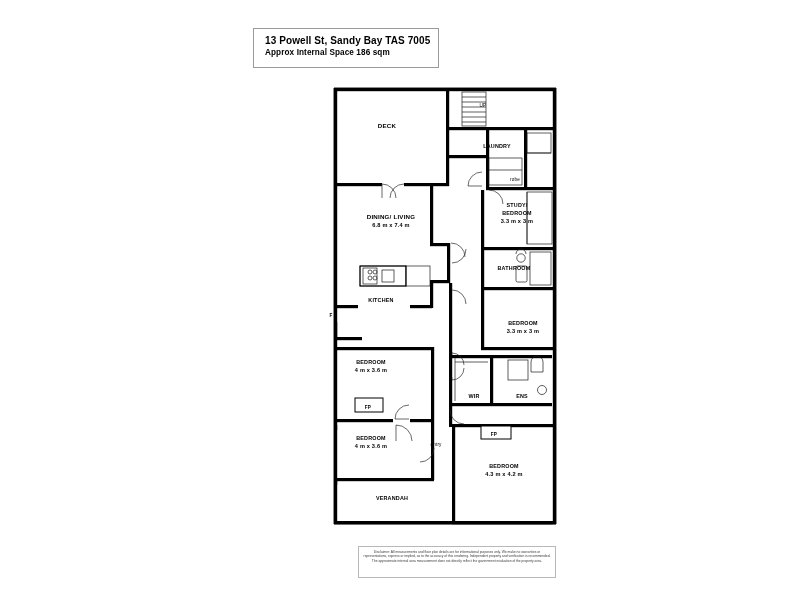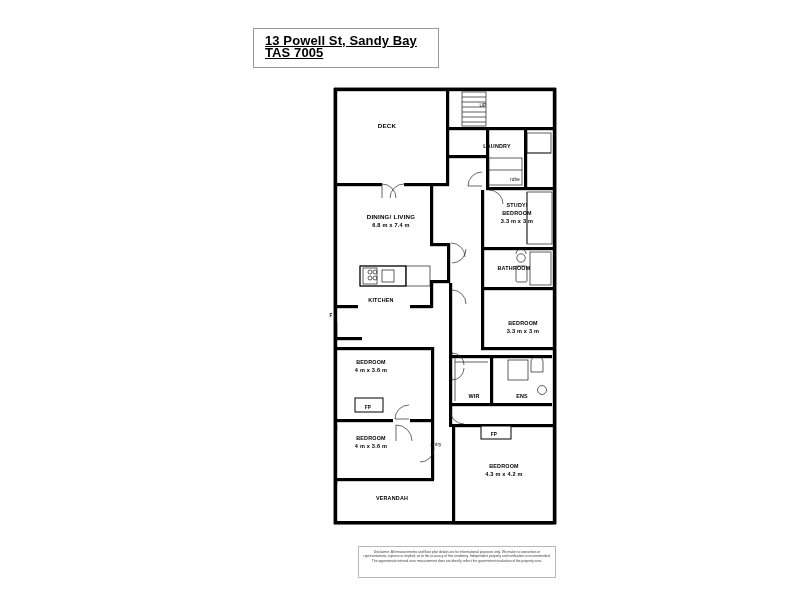--- a/index.html
+++ b/index.html
@@ -27,25 +27,24 @@
     left: 253px;
     top: 28px;
     width: 186px;
     height: 40px;
     border: 1px solid #9a9a9a;
     background: #ffffff;
     box-sizing: border-box;
     padding: 6px 0 0 11px;
   }
   .title-line1 {
-    font-size: 13px;
+    font-size: 10px;
     font-weight: bold;
     letter-spacing: 0.1px;
     line-height: 12px;
-    text-decoration: underline;
   }
   .title-line2 {
     font-size: 8.2px;
     font-weight: bold;
     letter-spacing: 0.1px;
     line-height: 12px;
   }
   
   .disclaimer {
     position: absolute;
@@ -235,20 +234,21 @@
     <path d="M489,190 a14,14 0 0 1 14,14"></path>
   </g>
 
   <g stroke="#000" stroke-width="0.8" fill="#fff">
     <rect x="337" y="205" width="0" height="0"></rect>
   </g>
 </svg>
 
 <div class="title-box">
   <div class="title-line1">13 Powell St, Sandy Bay TAS 7005</div>
+  <div class="title-line2">Approx Internal Space 186 sqm</div>
 </div>
 
 <div id="room-labels">
     <div class="lbl" style="left: 362px; top: 122px; width: 50px;"><div>DECK</div></div>
     <div class="lbl small" style="left: 470px; top: 142px; width: 54px;"><div>LAUNDRY</div></div>
     <div class="lbl tiny normal" style="left: 500px; top: 176px; width: 30px;"><div>robe</div></div>
     <div class="lbl small" style="left: 489px; top: 201px; width: 56px;"><div>STUDY/
 BEDROOM</div><div class="dim">3.3 m x 3 m</div></div>
     <div class="lbl" style="left: 346px; top: 213px; width: 90px;"><div>DINING/ LIVING</div><div class="dim">6.8 m x 7.4 m</div></div>
     <div class="lbl small" style="left: 487px; top: 264px; width: 54px;"><div>BATHROOM</div></div>

